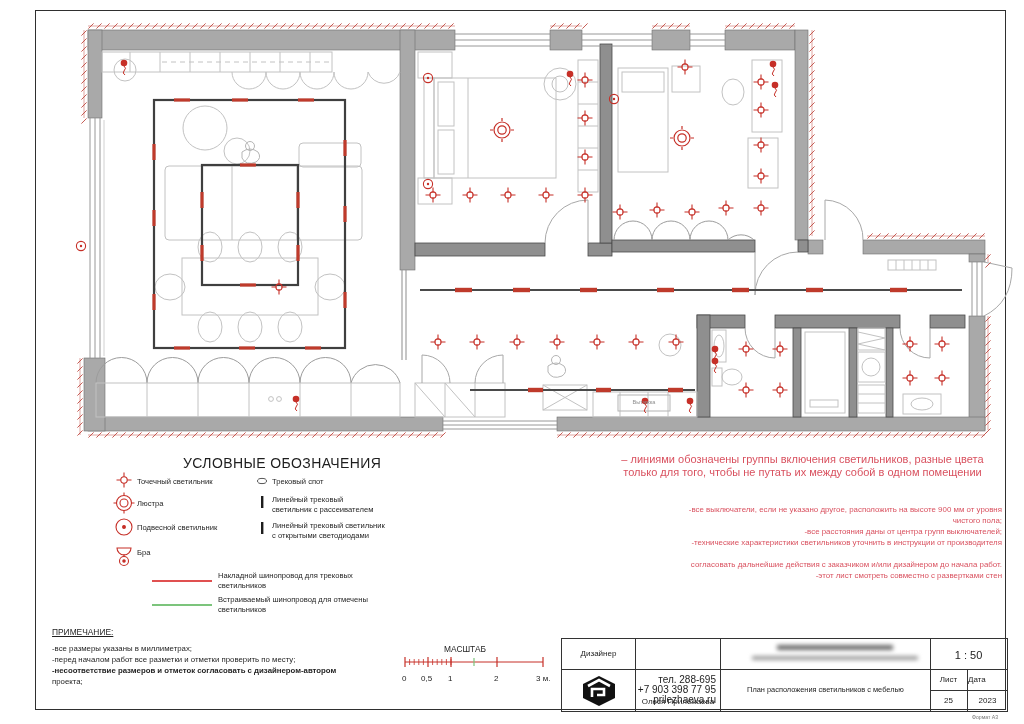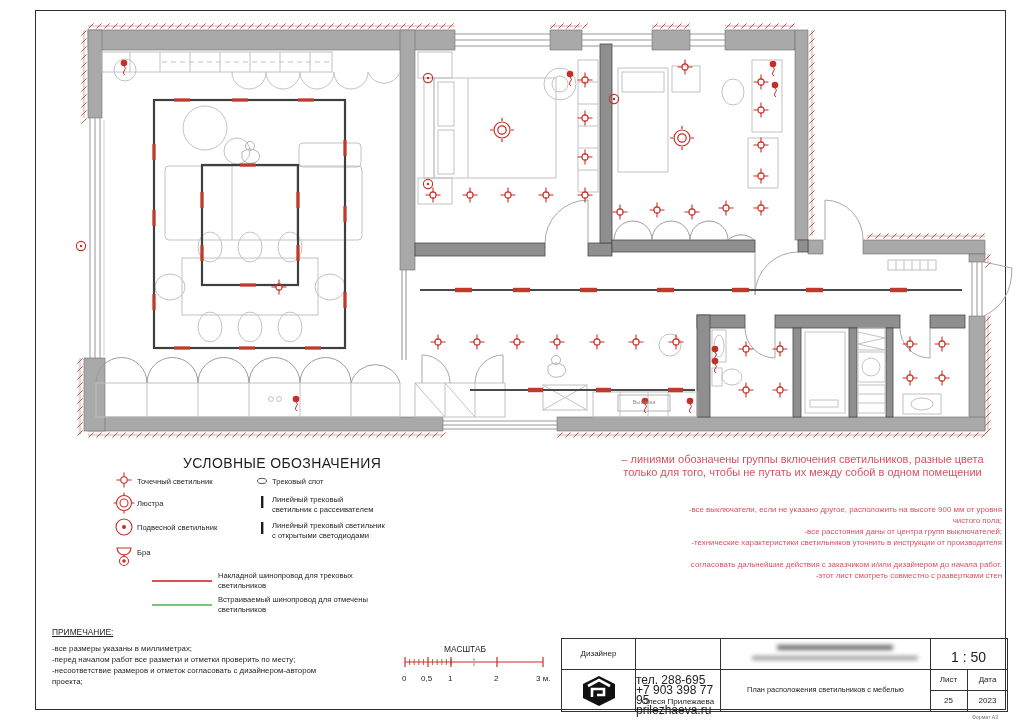--- a/index.html
+++ b/index.html
@@ -741,21 +741,21 @@
   <div class="abs swatch" style="left:152px;top:580px;background:#e05050;"></div>
   <div class="abs legend-label pre" style="left:218px;top:571px;">Накладной шинопровод для трековых
 светильников</div>
   <div class="abs swatch" style="left:152px;top:604px;background:#7cc47c;"></div>
   <div class="abs legend-label pre" style="left:218px;top:595px;">Встраиваемый шинопровод для отмечены
 светильников</div>
 
   <div class="abs" id="notes-title" style="left:52px;top:627px;">ПРИМЕЧАНИЕ:</div>
   <div class="abs note-line" style="left:52px;top:644px;">-все размеры указаны в миллиметрах;</div>
   <div class="abs note-line" style="left:52px;top:655px;">-перед началом работ все разметки и отметки проверить по месту;</div>
-  <div class="abs note-line" style="left:52px;top:666px;">-несоответствие размеров и отметок согласовать с дизайнером-автором</div>
+  <div class="abs note-line" style="left:52px;top:666px;font-weight:bold;">-несоответствие размеров и отметок согласовать с дизайнером-автором</div>
   <div class="abs note-line" style="left:52px;top:677px;">проекта;</div>
 
   <div class="abs pre" id="red-headline" style="left:600px;top:453px;width:405px;color:#d9515f;">– линиями обозначены группы включения светильников, разные цвета
 только для того, чтобы не путать их между собой в одном помещении</div>
   <div class="abs red-small" style="left:600px;top:504px;width:402px;color:#d9515f;">-все выключатели, если не указано другое, расположить на высоте 900 мм от уровня</div>
   <div class="abs red-small" style="left:600px;top:515px;width:402px;color:#d9515f;">чистого пола;</div>
   <div class="abs red-small" style="left:600px;top:526px;width:402px;color:#d9515f;">-все расстояния даны от центра групп выключателей;</div>
   <div class="abs red-small" style="left:600px;top:537px;width:402px;color:#d9515f;">-технические характеристики светильников уточнить в инструкции от производителя</div>
   <div class="abs red-small" style="left:600px;top:559px;width:402px;color:#d9515f;">согласовать дальнейшие действия с заказчиком и/или дизайнером до начала работ.</div>
   <div class="abs red-small" style="left:600px;top:570px;width:402px;color:#d9515f;">-этот лист смотреть совместно с развертками стен</div>
@@ -772,32 +772,32 @@
     <div class="tb-line" style="left:158px;top:0;width:1px;height:72px;"></div>
     <div class="tb-line" style="left:368px;top:0;width:1px;height:72px;"></div>
     <div class="tb-line" style="left:405px;top:30px;width:1px;height:42px;"></div>
     <div class="tb-line" style="left:0;top:30px;width:445px;height:1px;"></div>
     <div class="tb-line" style="left:368px;top:51px;width:77px;height:1px;"></div>
 
     <div class="tb-text" style="left:0;top:10px;width:73px;text-align:center;">Дизайнер</div>
     <div class="tb-text" style="left:74px;top:10px;width:84px;text-align:center;margin-top:48px;">Олеся Прилежаева</div>
     <div class="blur-bar" style="left:215px;top:6px;width:116px;height:5px;"></div>
     <div class="blur-bar" style="left:190px;top:17px;width:166px;height:4px;background:#9a9a9a;"></div>
-    <div class="tb-text" style="left:368px;top:10px;width:77px;text-align:center;font-size:14px;">1 : 50</div>
+    <div class="tb-text" style="left:368px;top:10px;width:77px;text-align:center;font-size:11px;">1 : 50</div>
 
     <svg class="abs" style="left:20px;top:36px;" width="34" height="32" viewBox="0 0 34 32">
       <polygon points="17,1 33,9 33,23 17,31 1,23 1,9" fill="#111"></polygon>
       <polyline points="6,11 17,5 28,11" stroke="#fff" stroke-width="2.6" fill="none"></polyline>
       <polyline points="10,22 10,14 22,14 22,20 15,20" stroke="#fff" stroke-width="2.6" fill="none"></polyline>
     </svg>
-    <div class="tb-text" style="left:74px;top:36px;width:80px;font-size:12px;line-height:10px;">
+    <div class="tb-text" style="left:74px;top:36px;width:80px;text-align:right;font-size:10px;line-height:10px;">
       <div>тел. 288-695</div>
       <div>+7 903 398 77 95</div>
       <div>prilezhaeva.ru</div>
     </div>
     <div class="tb-text" style="left:160px;top:46px;width:207px;text-align:center;font-size:7.4px;">План расположения светильников с мебелью</div>
     <div class="tb-text" style="left:368px;top:36px;width:37px;text-align:center;">Лист</div>
-    <div class="tb-text" style="left:406px;top:36px;width:39px;text-align:center;">Дата</div>
+    <div class="tb-text" style="left:406px;top:36px;width:39px;">Дата</div>
     <div class="tb-text" style="left:368px;top:57px;width:37px;text-align:center;">25</div>
     <div class="tb-text" style="left:406px;top:57px;width:39px;text-align:center;">2023</div>
   </div>
   <div class="abs" id="format-label" style="left:972px;top:714px;">Формат А3</div>
 </div>
 
 </body></html>

